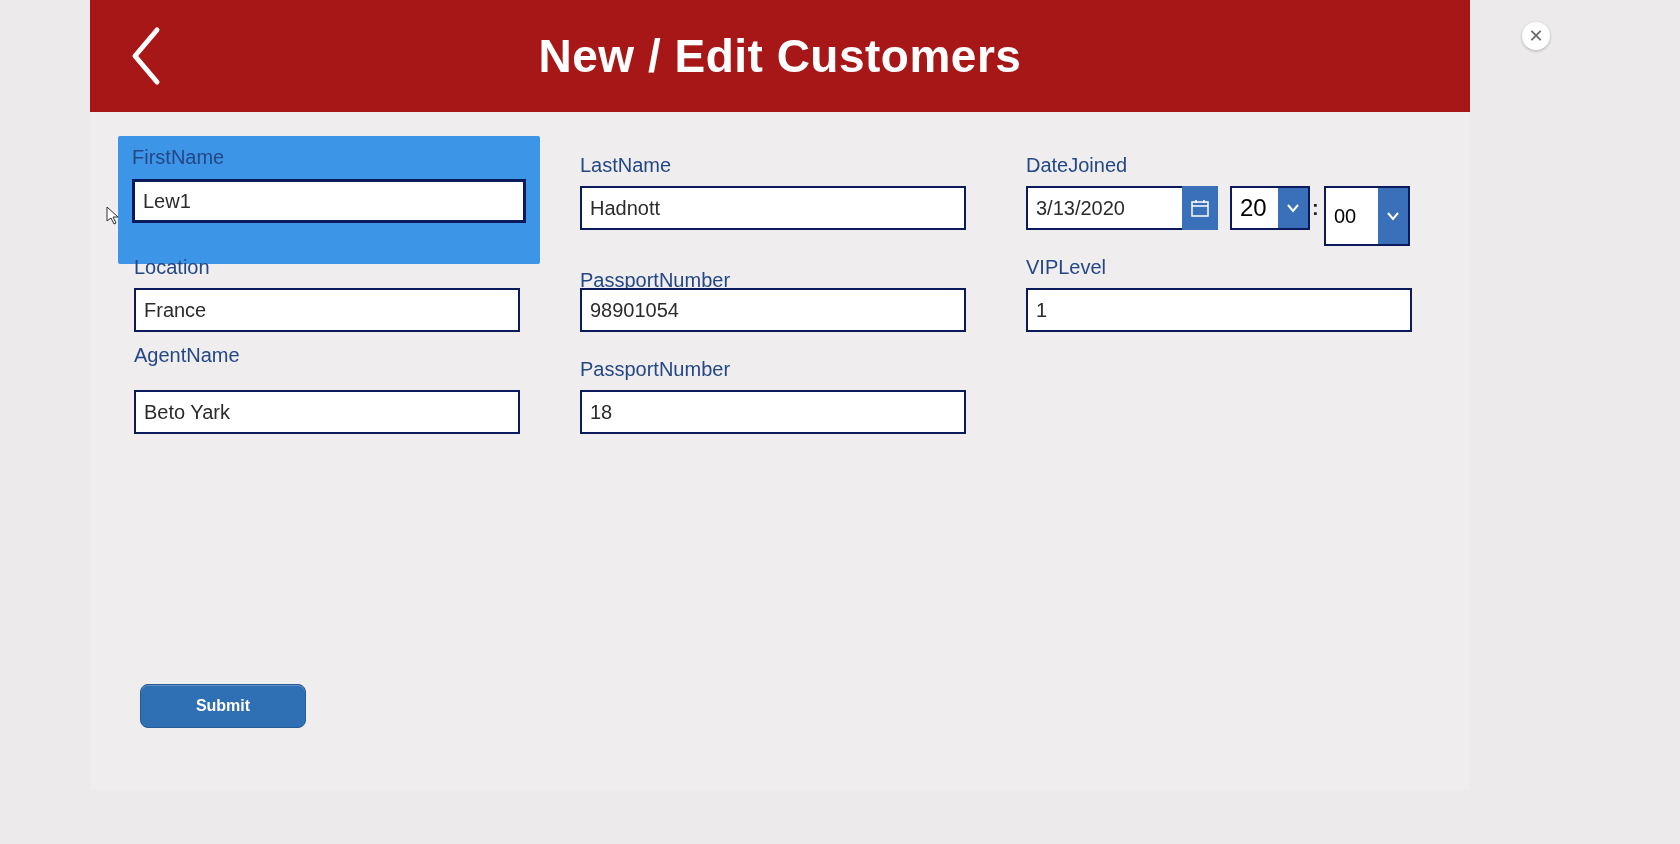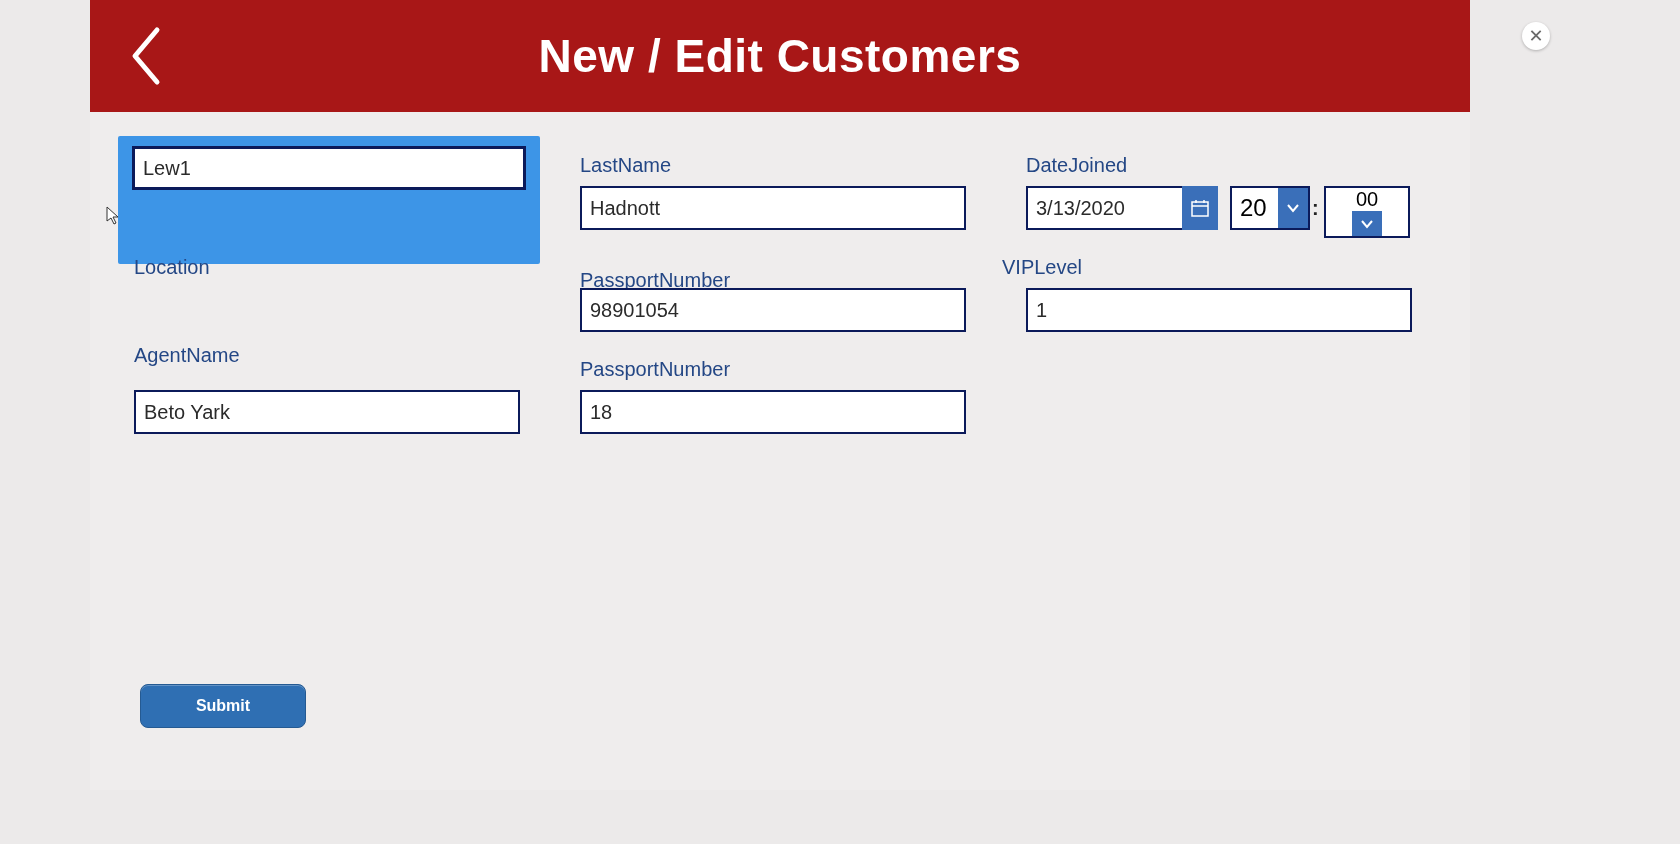--- a/index.html
+++ b/index.html
@@ -35,29 +35,29 @@
 
   
   .dj-label  { position: absolute; left: 936px; top: 42px; }
   .dj-date-box { position: absolute; left: 936px; top: 74px; width: 192px; height: 44px; border: 2px solid #0b1a5a; background: #fff; font-size: 20px; padding: 0 8px; color: #2b2b2b; display: flex; align-items: center; }
   .dj-date-icon { position: absolute; left: 1092px; top: 74px; width: 36px; height: 44px; background: #3a6fb9; display: flex; align-items: center; justify-content: center; cursor: pointer; }
   .dj-date-icon svg { display: block; }
   .dj-hour { position: absolute; left: 1140px; top: 74px; width: 80px; height: 44px; border: 2px solid #0b1a5a; background: #fff; display: flex; align-items: center; }
   .dj-hour .val { flex: 1; padding: 0 8px; font-size: 24px; }
   .dj-hour .chev, .dj-min .chev { width: 30px; height: 100%; background: #3a6fb9; display: flex; align-items: center; justify-content: center; cursor: pointer; }
   .dj-colon { position: absolute; left: 1222px; top: 74px; height: 44px; display: flex; align-items: center; font-size: 20px; font-weight: 700; color: #222; }
-  .dj-min { position: absolute; left: 1234px; top: 74px; width: 86px; height: 52px; border: 2px solid #0b1a5a; background: #fff; display: flex; align-items: center; flex-direction: column; }
+  .dj-min { position: absolute; left: 1234px; top: 74px; width: 86px; height: 60px; border: 2px solid #0b1a5a; background: #fff; display: flex; align-items: center; }
   .dj-min .val { flex: 1; padding: 0 8px; font-size: 20px; }
 
   
   .loc-label { position: absolute; left: 44px; top: 144px; }
   .loc-input { position: absolute; left: 44px; top: 176px; width: 386px; }
   .pp-label  { position: absolute; left: 490px; top: 144px; margin-top: 13px; }
   .pp-input  { position: absolute; left: 490px; top: 176px; width: 386px; }
-  .vip-label { position: absolute; left: 912px; top: 144px; }
+  .vip-label { position: absolute; left: 936px; top: 144px; }
   .vip-input { position: absolute; left: 936px; top: 176px; width: 386px; }
 
   
   .ag-label  { position: absolute; left: 44px; top: 232px; }
   .ag-input  { position: absolute; left: 44px; top: 278px; width: 386px; }
   .cn-label  { position: absolute; left: 490px; top: 246px; }
   .cn-input  { position: absolute; left: 490px; top: 278px; width: 386px; }
 
   
   .err-box {
@@ -97,20 +97,21 @@
           <polyline points="28,6 6,32 28,58" fill="none" stroke="#ffffff" stroke-width="5" stroke-linecap="round" stroke-linejoin="round"></polyline>
         </svg>
       </div>
       <div class="hdr-title">New / Edit Customers</div>
     </div>
 
     <div class="form">
 
       <div class="firstname-wrap">
         <div class="firstname-inner">
+          <span class="field-label">FirstName</span>
           <input class="field-input" value="Lew1" style="">
         </div>
       </div>
 
       <span class="field-label ln-label">LastName</span>
       <input class="field-input ln-input" value="Hadnott" style="">
 
       <span class="field-label dj-label">DateJoined</span>
       <div class="dj-date-box">
         <span>3/13/2020</span>
@@ -135,20 +136,21 @@
       <div class="dj-min">
         <span class="val">00</span>
         <div class="chev">
           <svg width="14" height="10" viewBox="0 0 14 10">
             <polyline points="2,2 7,8 12,2" fill="none" stroke="#fff" stroke-width="2"></polyline>
           </svg>
         </div>
       </div>
 
       <span class="field-label loc-label">Location</span>
+      <input class="field-input loc-input" value="France" style="">
 
       <span class="field-label pp-label">PassportNumber</span>
       <input class="field-input pp-input" value="98901054" style="">
 
       <span class="field-label vip-label">VIPLevel</span>
       <input class="field-input vip-input" value="1" style="">
 
       <span class="field-label ag-label">AgentName</span>
       <input class="field-input ag-input" value="Beto Yark" style="">
 

